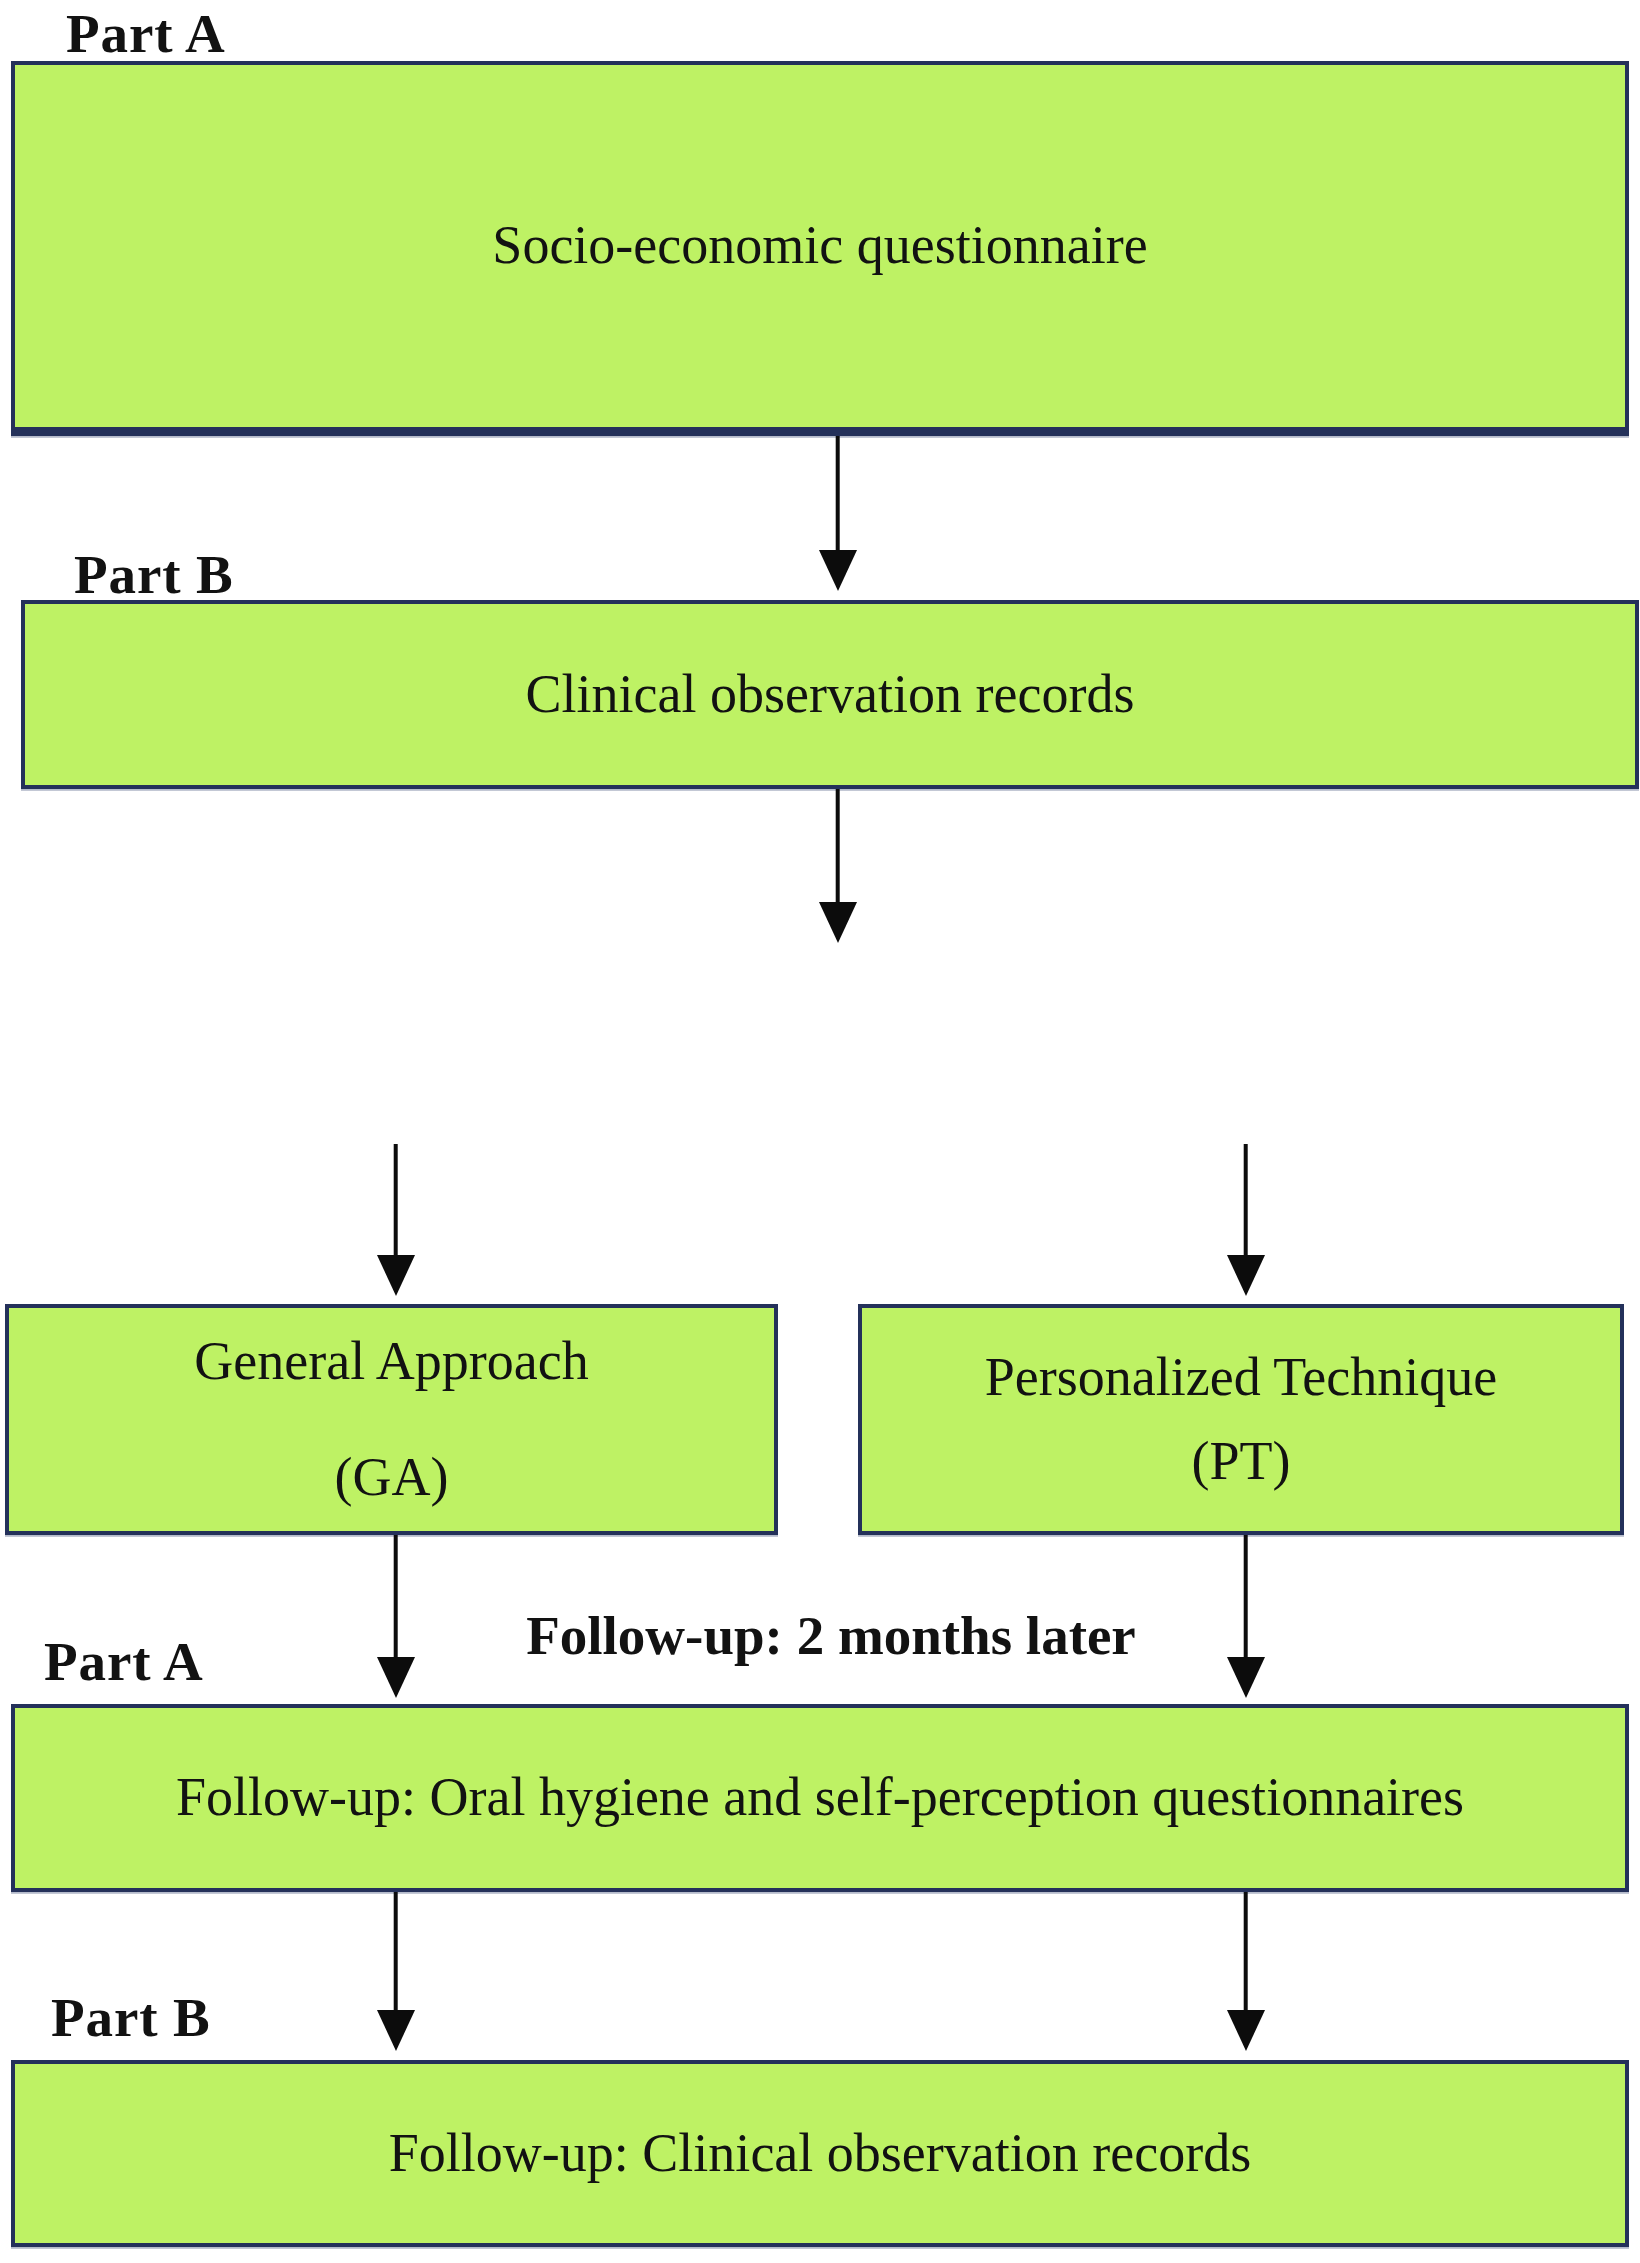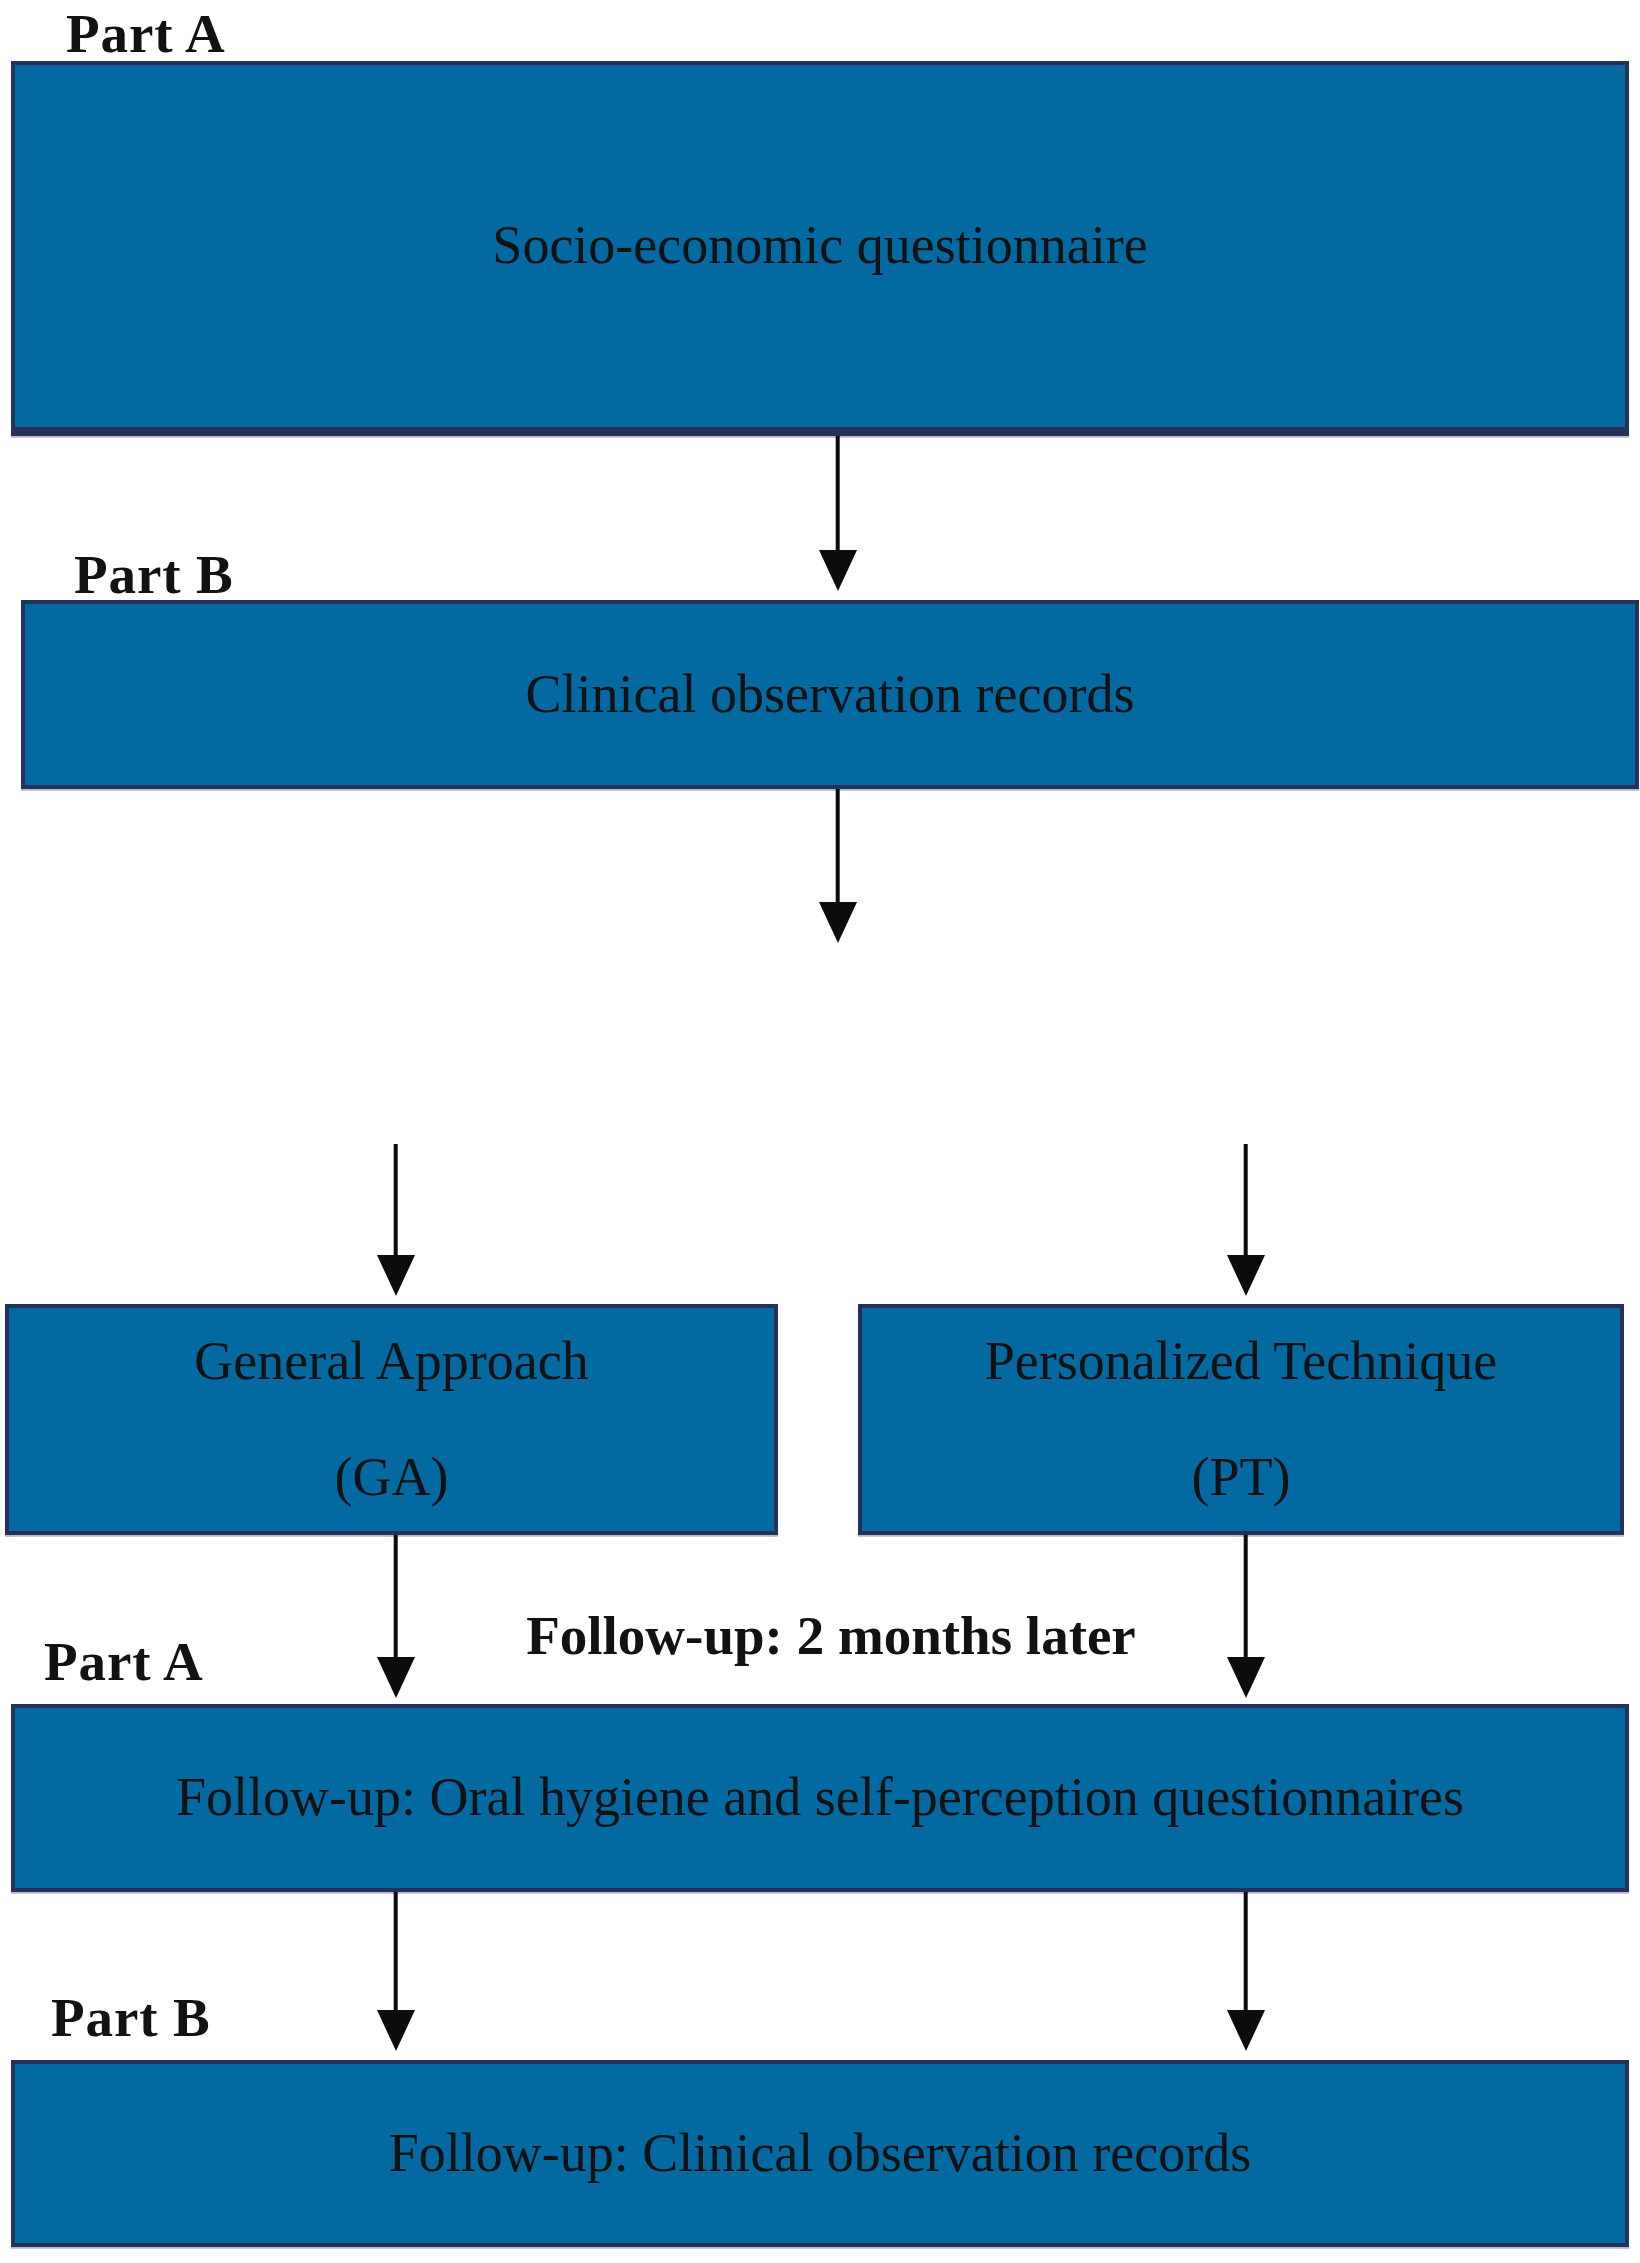--- a/index.html
+++ b/index.html
@@ -14,21 +14,21 @@
     background: #ffffff;
     font-family: "Liberation Serif", "DejaVu Serif", serif;
     color: #121212;
     overflow: hidden;
     padding-left: 9px;
   }
   .fbox {
     position: absolute;
     box-sizing: border-box;
     border: 4.6px solid #24315a;
-    background: #0369a1;
+    background: #bef264;
     display: flex;
     align-items: center;
     justify-content: center;
     text-align: center;
     font-size: 54px;
     line-height: 1.25;
     box-shadow: 0 1.8px 0 rgba(90,105,140,0.45);
   }
   .fbox.split {
     flex-direction: column;
@@ -131,21 +131,21 @@
   <div class="arrow" style="left:1225px; top:1144px; height:152px;">
     <div class="shaft"></div>
     <div class="head"></div>
   </div>
 
   <div class="fbox two-line" style="left:5px; top:1304px; width:773px; height:231px;">
     <span>General Approach</span>
     <span>(GA)</span>
   </div>
 
-  <div class="fbox two-line" style="left:858px; top:1304px; width:766px; height:231px;">
+  <div class="fbox two-line" style="left:858px; top:1304px; width:766px; height:231px;gap:16px;">
     <span>Personalized Technique</span>
     <span>(PT)</span>
   </div>
 
   <div class="note-label" style="left:506px; top:1604px; width:650px;">Follow-up: 2 months later</div>
 
   <div class="arrow" style="left:375px; top:1535px; height:163px;">
     <div class="shaft"></div>
     <div class="head"></div>
   </div>

